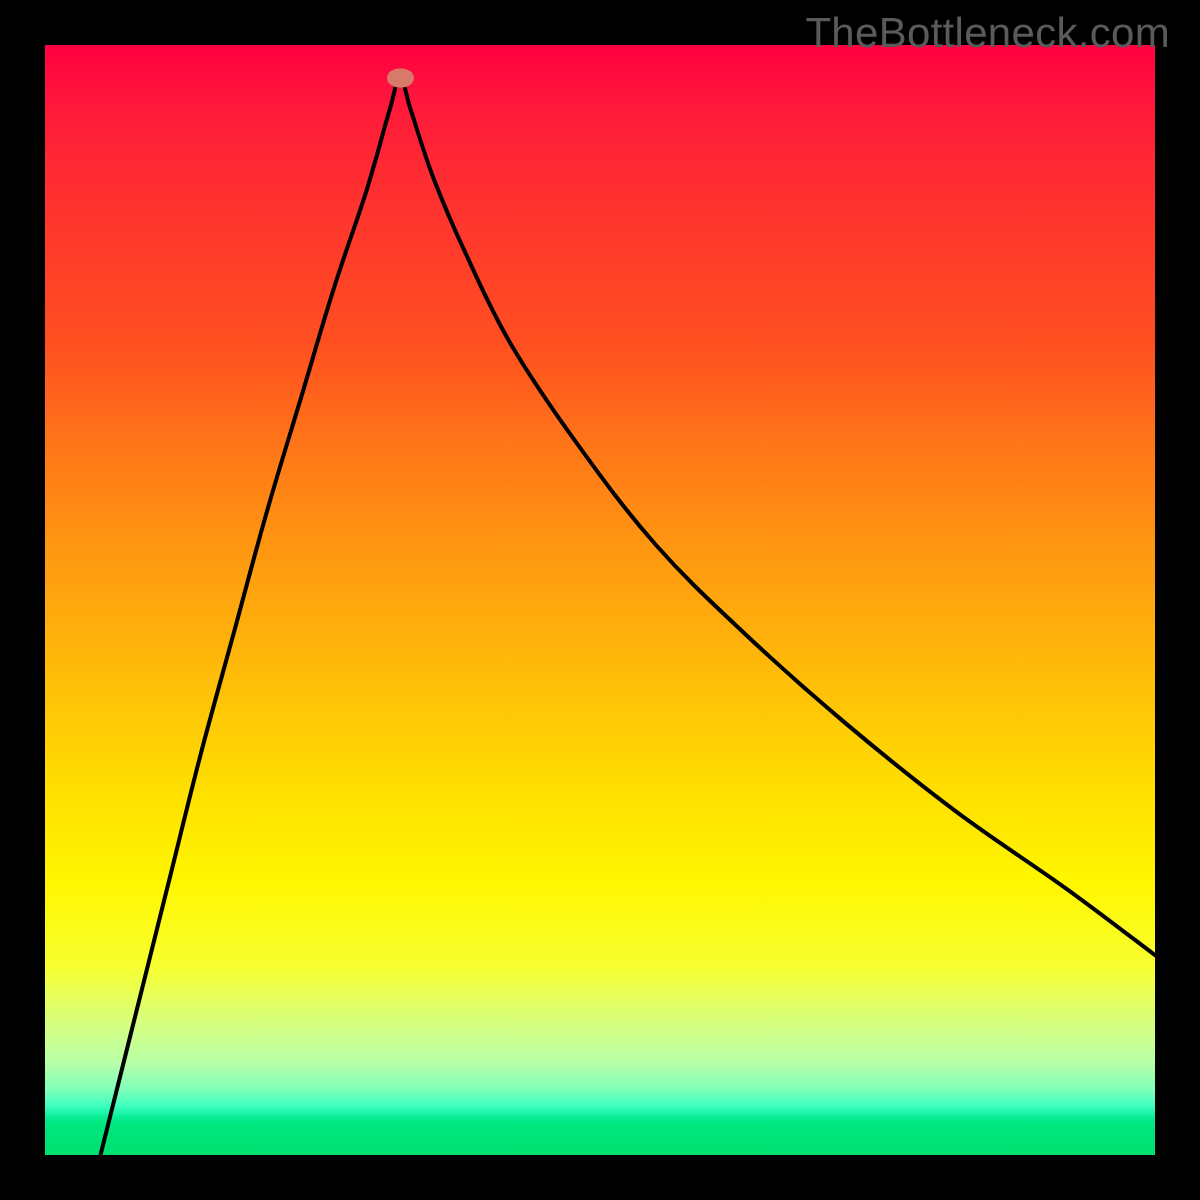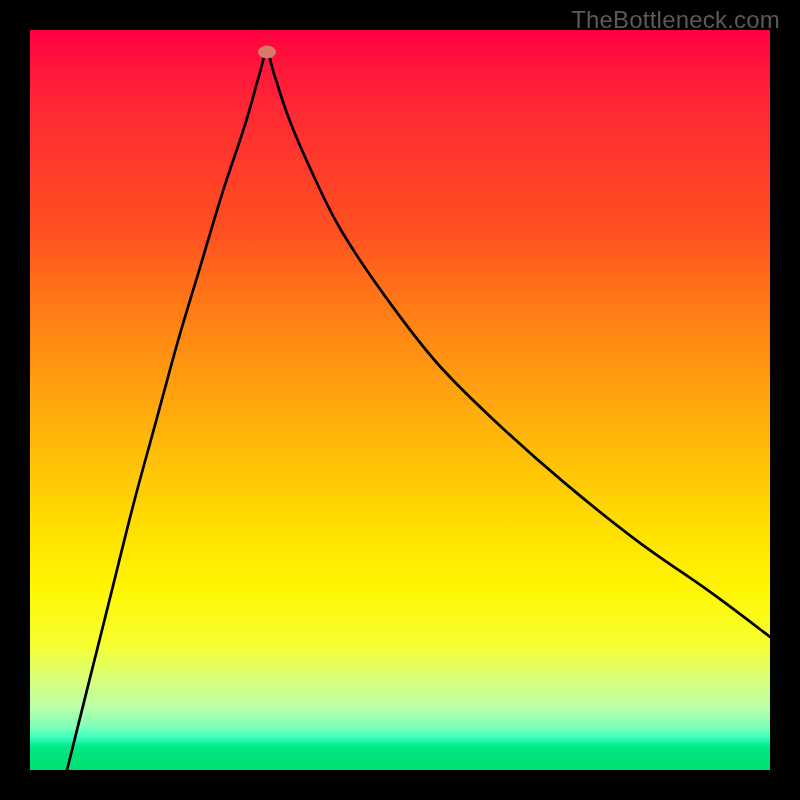--- a/index.html
+++ b/index.html
@@ -9,21 +9,21 @@
     height: 800px;
     position: relative;
     background: #000;
   }
   .watermark {
     position: absolute;
     top: 6px;
     right: 20px;
     color: #5a5a5a;
     font-family: Arial, Helvetica, sans-serif;
-    font-size: 24px;
+    font-size: 28px;
     font-weight: 400;
     z-index: 10;
     letter-spacing: 0.2px;
     text-align: right;
   }
   .plot-area {
     position: absolute;
     left: 30px;
     top: 30px;
     width: 740px;

